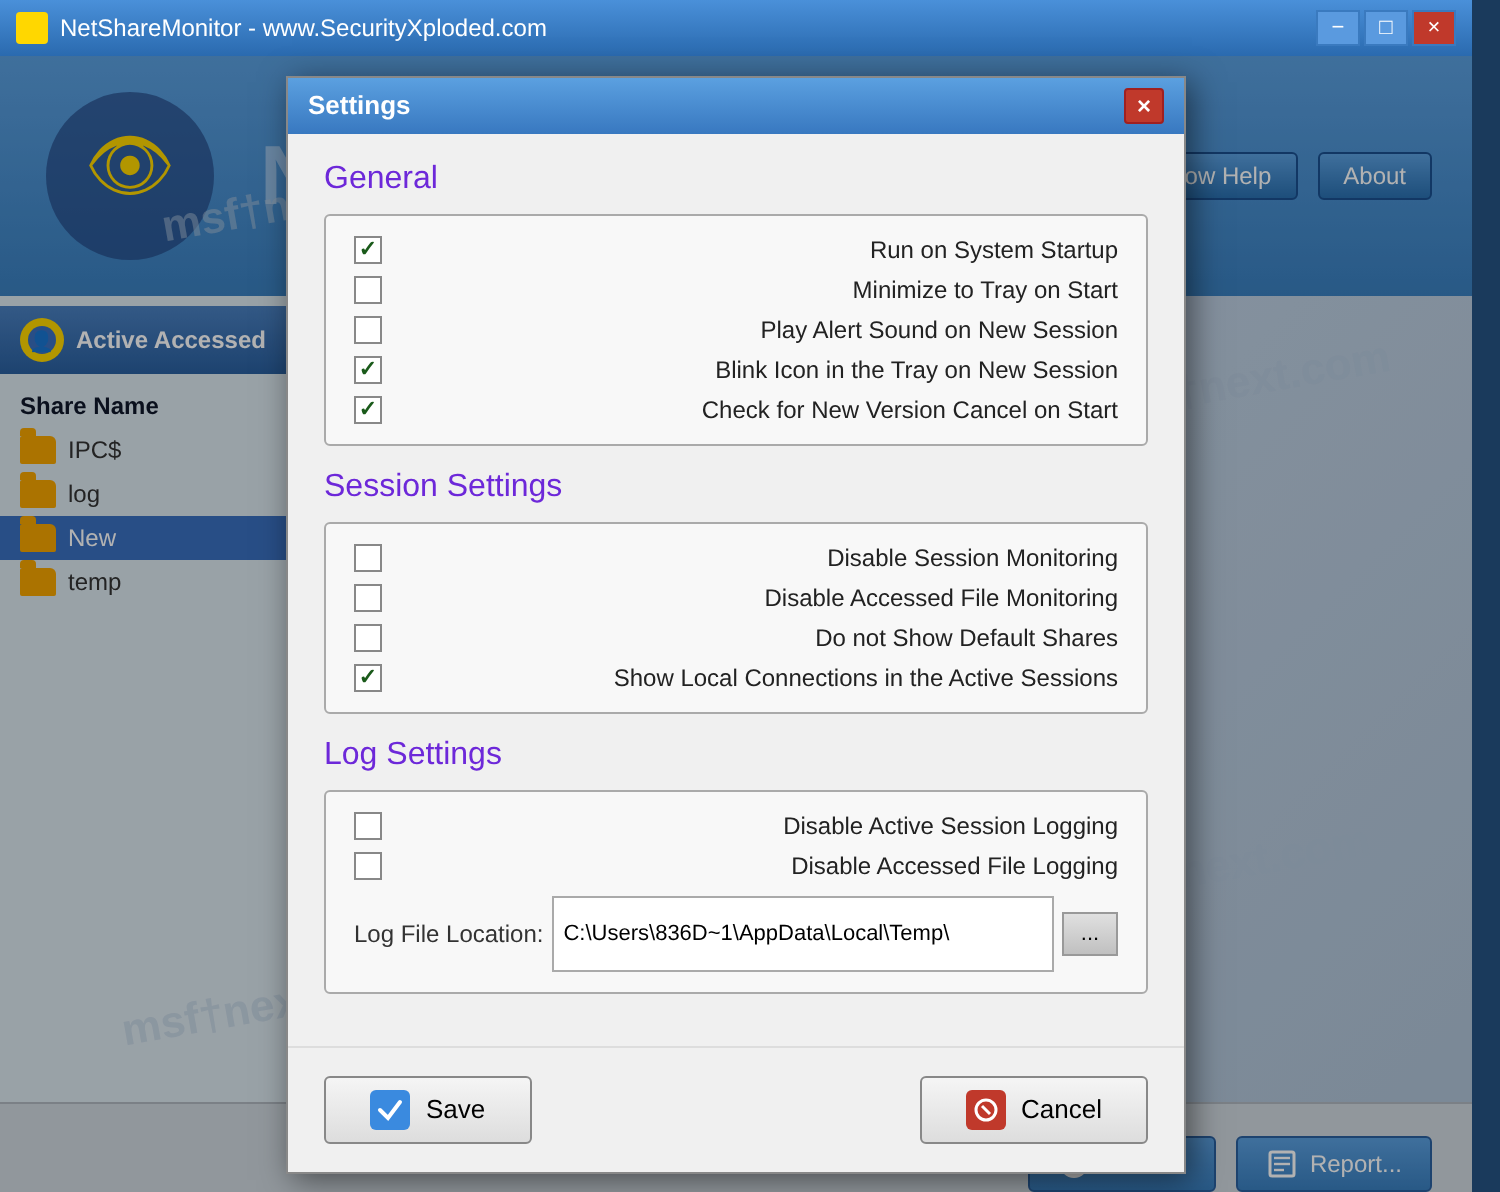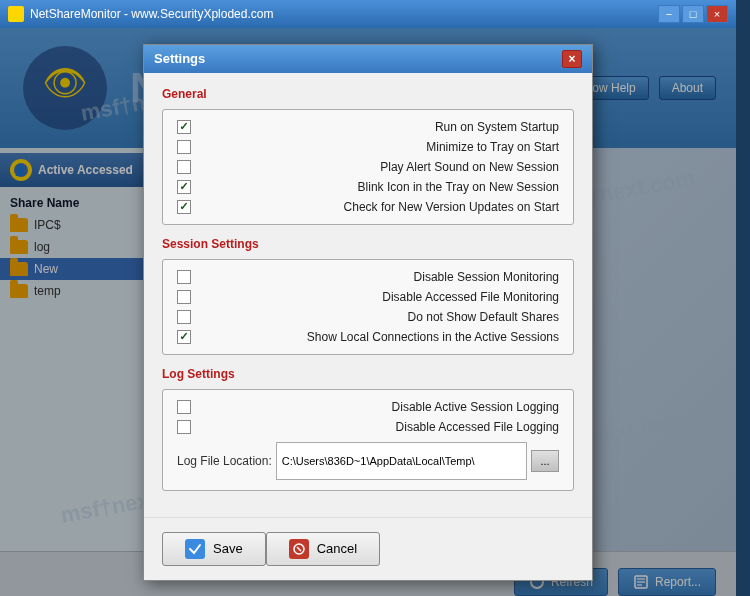--- a/index.html
+++ b/index.html
@@ -252,23 +252,23 @@
       justify-content: center;
       cursor: pointer;
       border-radius: 2px;
     }
 
     .dialog-body {
       padding: 14px 18px;
     }
 
     .section-label {
-      font-size: 12px;
-      font-weight: bold;
-      color: #b91c1c;
+      font-size: 16px;
+      font-weight: normal;
+      color: #6d28d9;
       margin-bottom: 8px;
     }
 
     .section-box {
       border: 1px solid #aaa;
       border-radius: 3px;
       padding: 10px 14px;
       margin-bottom: 12px;
       background: #f8f8f8;
     }
@@ -328,21 +328,22 @@
       border: 1px solid #999;
       font-size: 11px;
       display: flex;
       align-items: center;
       justify-content: center;
       cursor: pointer;
     }
 
     .dialog-footer {
       display: flex;
-      justify-content: flex-start;
+      justify-content: space-between;
+      gap: 20px;
       padding: 14px 18px;
       border-top: 1px solid #ddd;
     }
     .dialog-btn {
       display: flex;
       align-items: center;
       gap: 8px;
       padding: 6px 22px;
       font-size: 13px;
       cursor: pointer;
@@ -496,21 +497,21 @@
               <div class="checkbox-row">
                 <div class="cb"></div>
                 <span>Play Alert Sound on New Session</span>
               </div>
               <div class="checkbox-row">
                 <div class="cb checked"></div>
                 <span>Blink Icon in the Tray on New Session</span>
               </div>
               <div class="checkbox-row">
                 <div class="cb checked"></div>
-                <span>Check for New Version Updates on Start</span>
+                <span>Check for New Version Cancel on Start</span>
               </div>
             </div>
           </div>
 
           <div class="section-group">
             <div class="section-label">Session Settings</div>
             <div class="section-box">
               <div class="checkbox-row">
                 <div class="cb"></div>
                 <span>Disable Session Monitoring</span>

